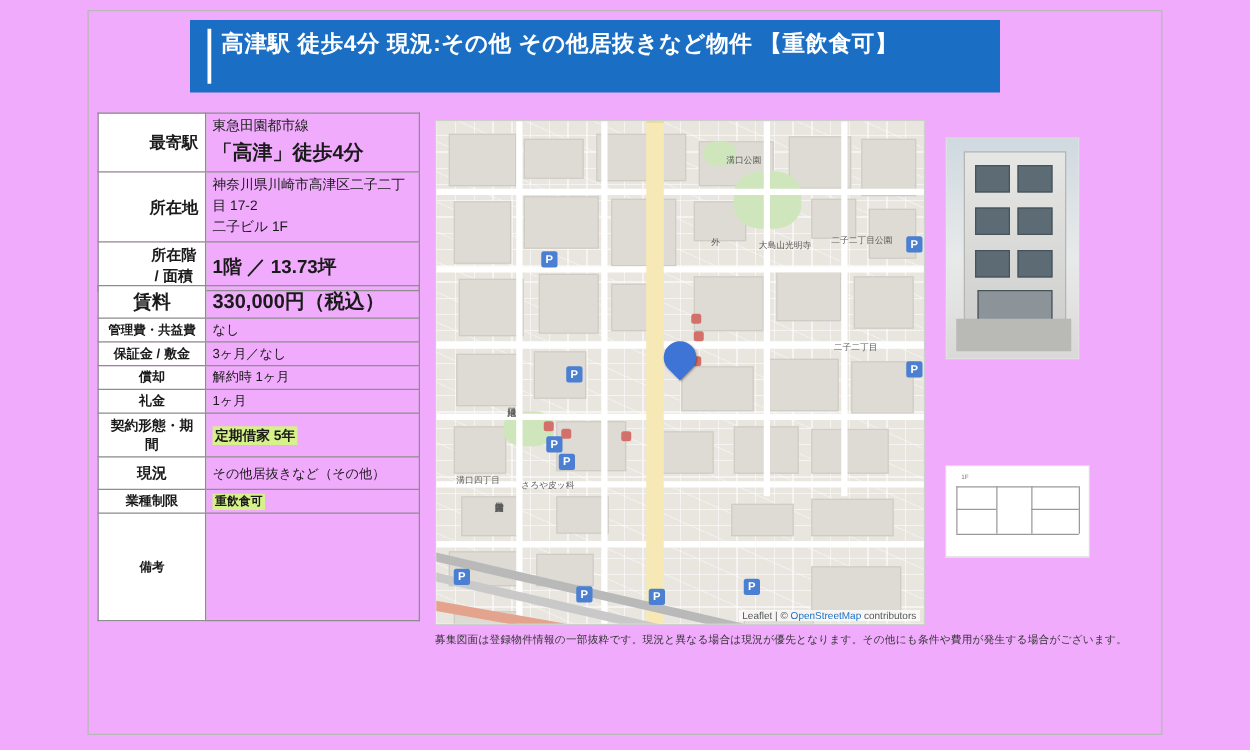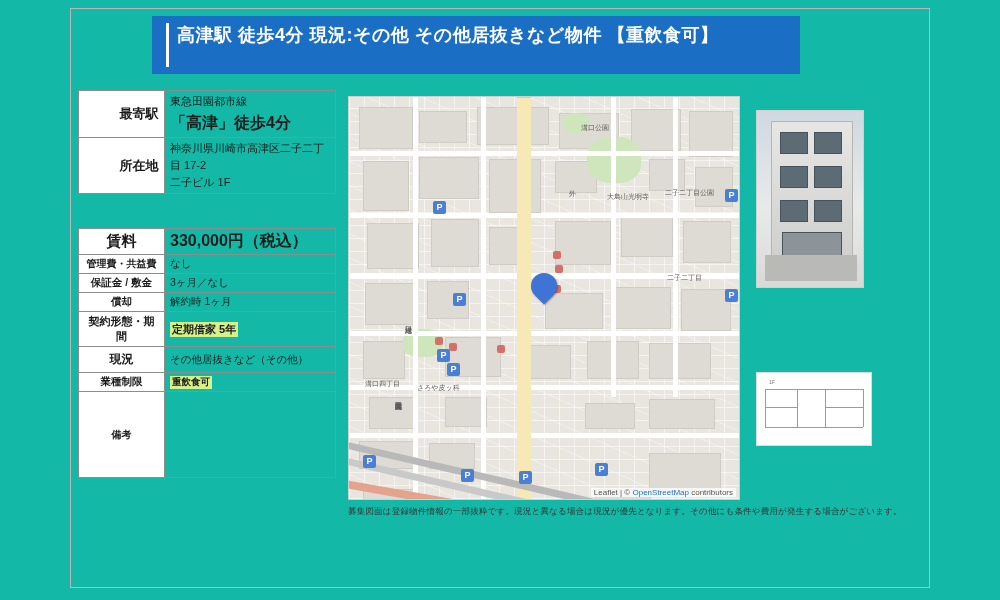--- a/index.html
+++ b/index.html
@@ -11,21 +11,21 @@
     width: 1000px;
     height: 600px;
     overflow: hidden;
     font-family: "Liberation Sans", sans-serif;
     color: #1a1a1a;
   }
   .page {
     position: relative;
     width: 1000px;
     height: 600px;
-    background: #14b8a6;
+    background: #f0abfc;
   }
   
   .frame {
     position: absolute;
     left: 70px;
     top: 8px;
     width: 860px;
     height: 580px;
     border: 1px solid #b8b8b8;
     box-sizing: border-box;
@@ -302,20 +302,26 @@
         <div class="station-name">「高津」徒歩4分</div>
       </td>
     </tr>
     <tr>
       <td class="lbl">所在地</td>
       <td class="val">
         <div class="addr-line">神奈川県川崎市高津区二子二丁目 17-2</div>
         <div class="addr-line">二子ビル 1F</div>
       </td>
     </tr>
+    <tr>
+      <td class="lbl" style="font-size:12px">所在階 / 面積</td>
+      <td class="val">
+        <span class="floor-val">1階 ／ 13.73坪</span>
+      </td>
+    </tr>
   </tbody>
     </table>
 
   <table class="tbl" id="table-main">
     <tbody>
         <tr>
       <td class="lbl rent-label">賃料</td>
       <td class="val">
         <span class="rent-value">330,000円（税込）</span>
       </td>
@@ -324,20 +330,24 @@
       <td class="lbl" style="font-size:10px">管理費・共益費</td>
       <td class="val">なし</td>
     </tr>
     <tr>
       <td class="lbl" style="font-size:10.5px">保証金 / 敷金</td>
       <td class="val">3ヶ月／なし</td>
     </tr>
     <tr>
       <td class="lbl" style="font-size:10.5px">償却</td>
       <td class="val">解約時 1ヶ月</td>
+    </tr>
+    <tr>
+      <td class="lbl" style="font-size:10.5px">礼金</td>
+      <td class="val">1ヶ月</td>
     </tr>
     <tr>
       <td class="lbl" style="font-size:11px">契約形態・期間</td>
       <td class="val">
         <span class="hl" style="font-size:11px">定期借家 5年</span>
       </td>
     </tr>
     <tr>
       <td class="lbl" style="font-size:12px;height:26px">現況</td>
       <td class="val">その他居抜きなど（その他）</td>

